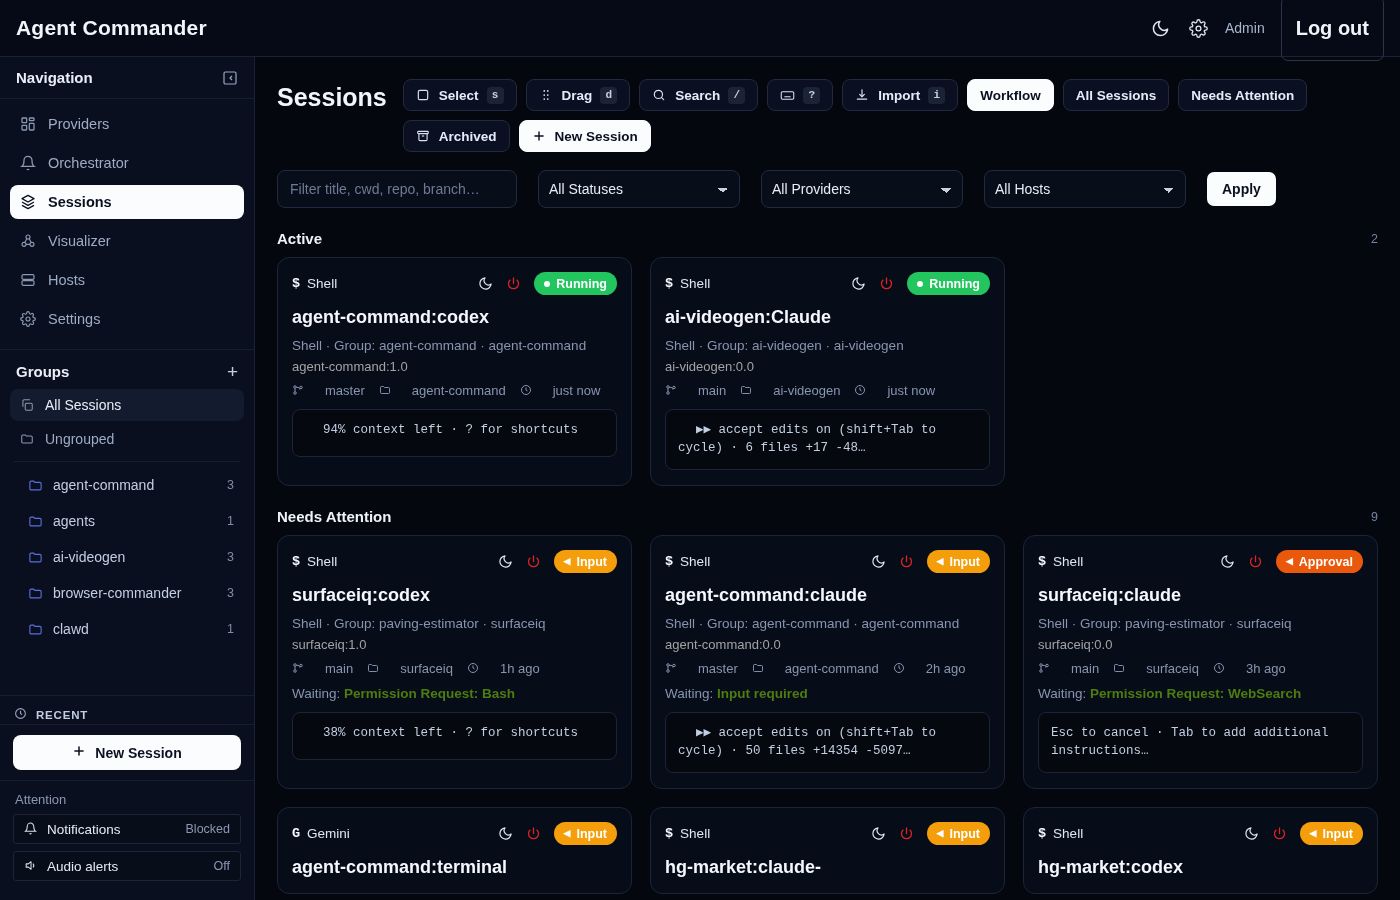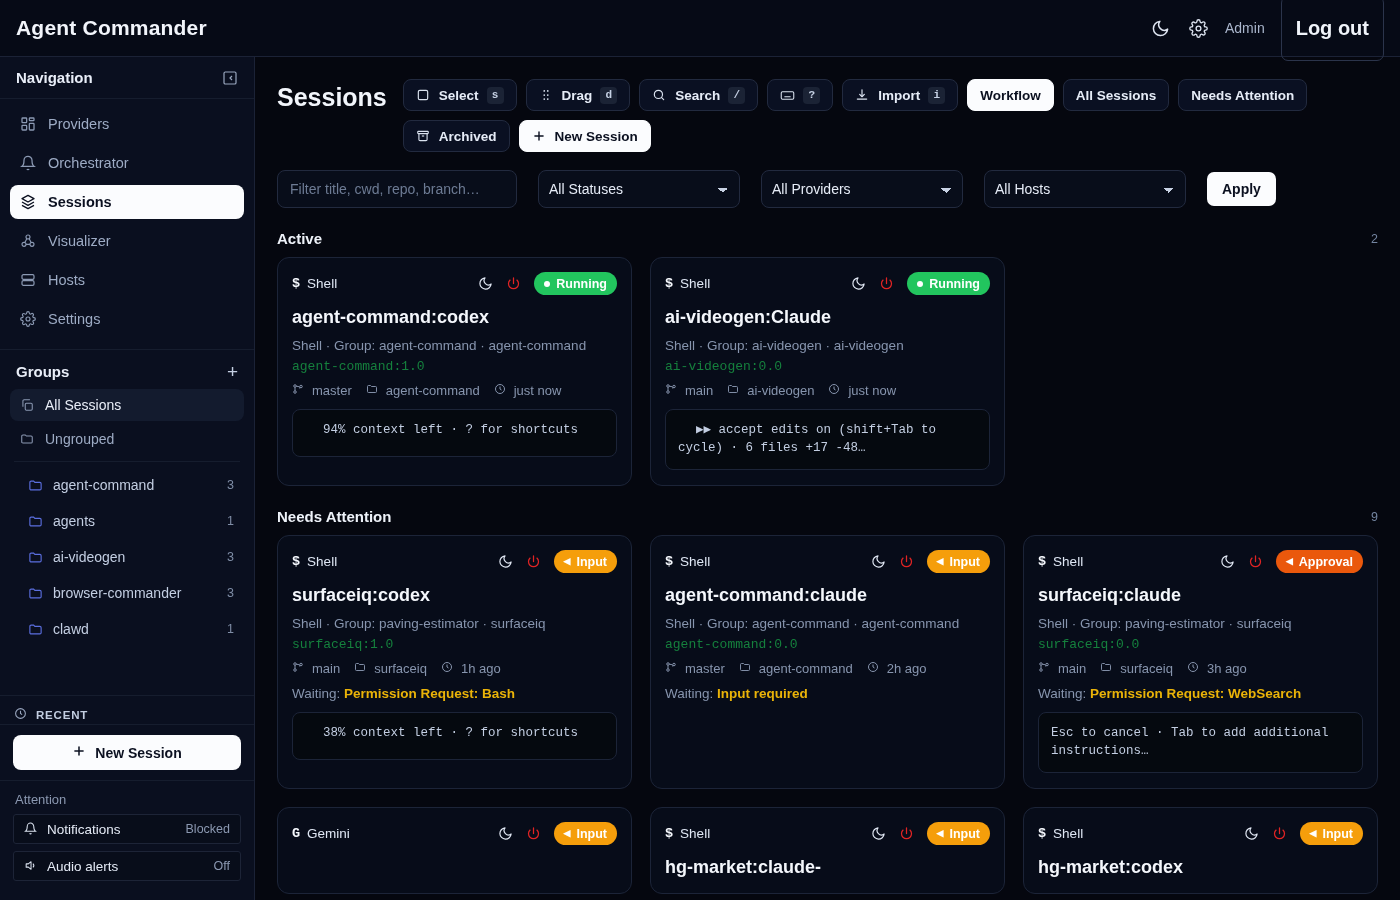--- a/index.html
+++ b/index.html
@@ -194,26 +194,26 @@
     font-size: 12.5px; font-weight: bold; white-space: nowrap;
   }
   .badge .dot { width: 6px; height: 6px; border-radius: 50%; background: currentColor; display: block; }
   .badge.running { background: #22c55e; color: #ffffff; }
   .badge.input { background: #f59e0b; color: #ffffff; }
   .badge.approval { background: #ea580c; color: #ffffff; }
   .badge .tri { font-size: 9px; line-height: 1; }
 
   .card-title { font-size: 18px; font-weight: bold; color: #f4f7fc; margin-top: 12px; }
   .card-meta { font-size: 13.5px; color: #8795ae; margin-top: 8px; line-height: 1.45; }
-  .card-ver { font-size: 13px; color: #15803d; font-family: Liberation Mono, monospace; margin-top: 3px; }
+  .card-ver { font-size: 13px; color: #a3a3a3; font-family: Liberation Sans, sans-serif; margin-top: 3px; }
   .card-facts { display: flex; align-items: center; gap: 14px; margin-top: 9px; font-size: 13px; color: #8795ae; flex-wrap: wrap; }
-  .fact { display: inline-flex; align-items: flex-start; gap: 7px; white-space: nowrap; }
+  .fact { display: inline-flex; align-items: center; gap: 20px; white-space: nowrap; }
   .fact .f-icon { display: flex; width: 13px; height: 13px; color: #8795ae; }
   .card-waiting { margin-top: 10px; font-size: 13.5px; color: #8795ae; }
-  .card-waiting b { color: #eab308; font-weight: bold; }
+  .card-waiting b { color: #4d7c0f; font-weight: bold; }
   .preview {
     margin-top: 11px; border: 1px solid #1c2438; border-radius: 8px;
     padding: 11px 12px; min-height: 48px;
     font-family: "Liberation Mono", monospace; font-size: 12.5px; line-height: 1.5;
     color: #c3cee2; background: #05090f; white-space: pre-wrap; word-break: break-word;
   }
   .preview.indent { text-indent: 18px; }
 </style>
 </head>
 <body>
@@ -801,20 +801,21 @@
                     <path d="M12 7v5l3 2"></path>
                   </svg>
                 </span>
               <span>2h ago</span>
             </span>
           </div>
           <div class="card-waiting">
             <span>Waiting:</span>
             <b>Input required</b>
           </div>
+          <div class="preview indent">▶▶ accept edits on (shift+Tab to cycle) · 50 files +14354 -5097…</div>
         </div>
 
         <div class="card">
           <div class="card-top">
             <div class="provider">
               <span class="pv-sym">$</span>
               <span class="pv-name">Shell</span>
             </div>
             <div class="card-actions">
               <span class="card-icon">
@@ -891,20 +892,21 @@
                     <path d="M12 3v9"></path>
                     <path d="M6.5 6.5a8 8 0 1011 0"></path>
                   </svg>
               </span>
               <span class="badge input">
                 <span class="tri">◀</span>
                 <span>Input</span>
               </span>
             </div>
           </div>
+          <div class="card-title">agent-command:terminal</div>
         </div>
 
         <div class="card">
           <div class="card-top">
             <div class="provider">
               <span class="pv-sym">$</span>
               <span class="pv-name">Shell</span>
             </div>
             <div class="card-actions">
               <span class="card-icon">

